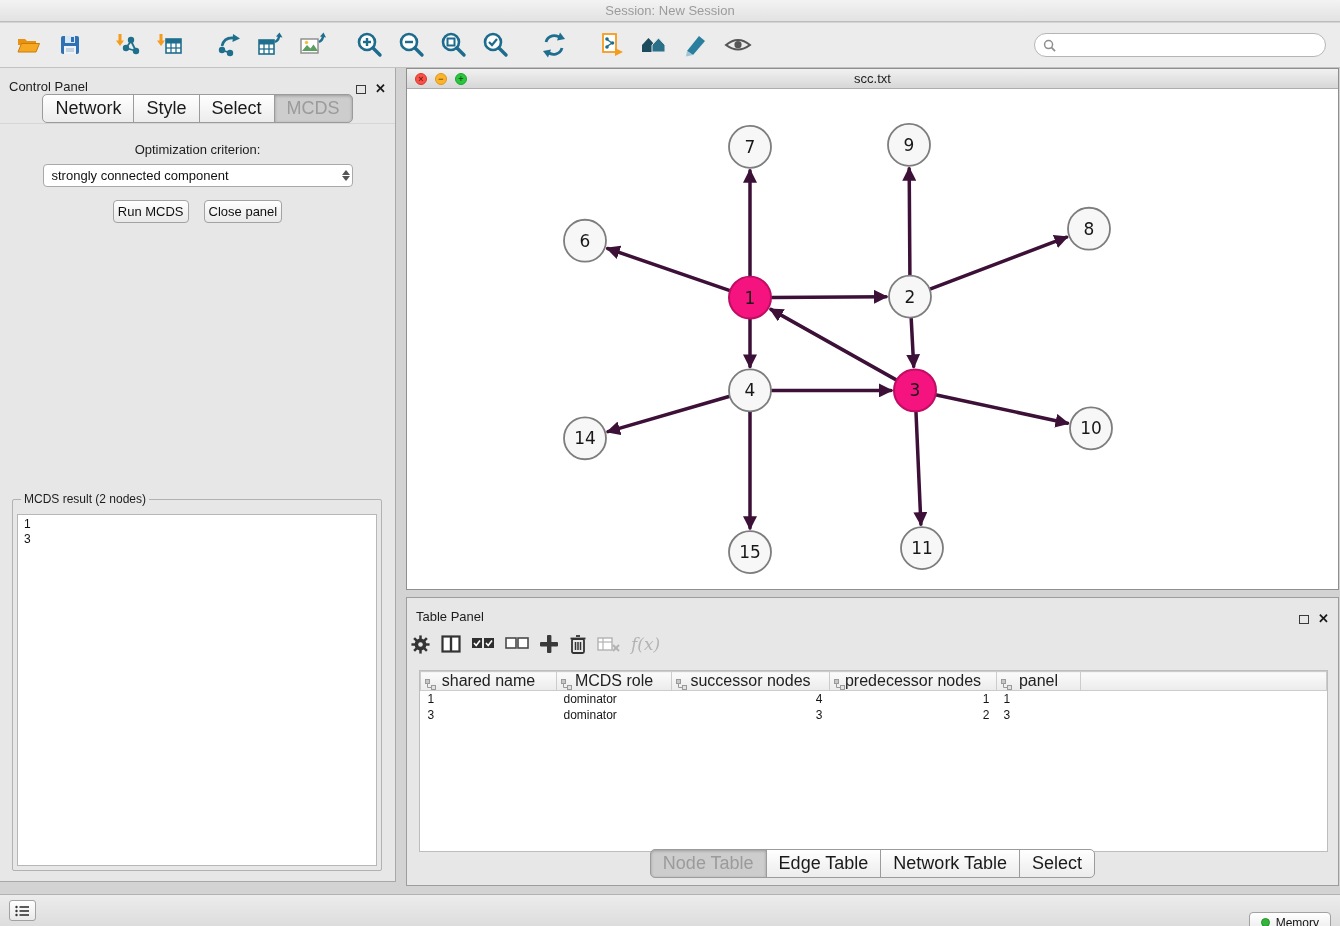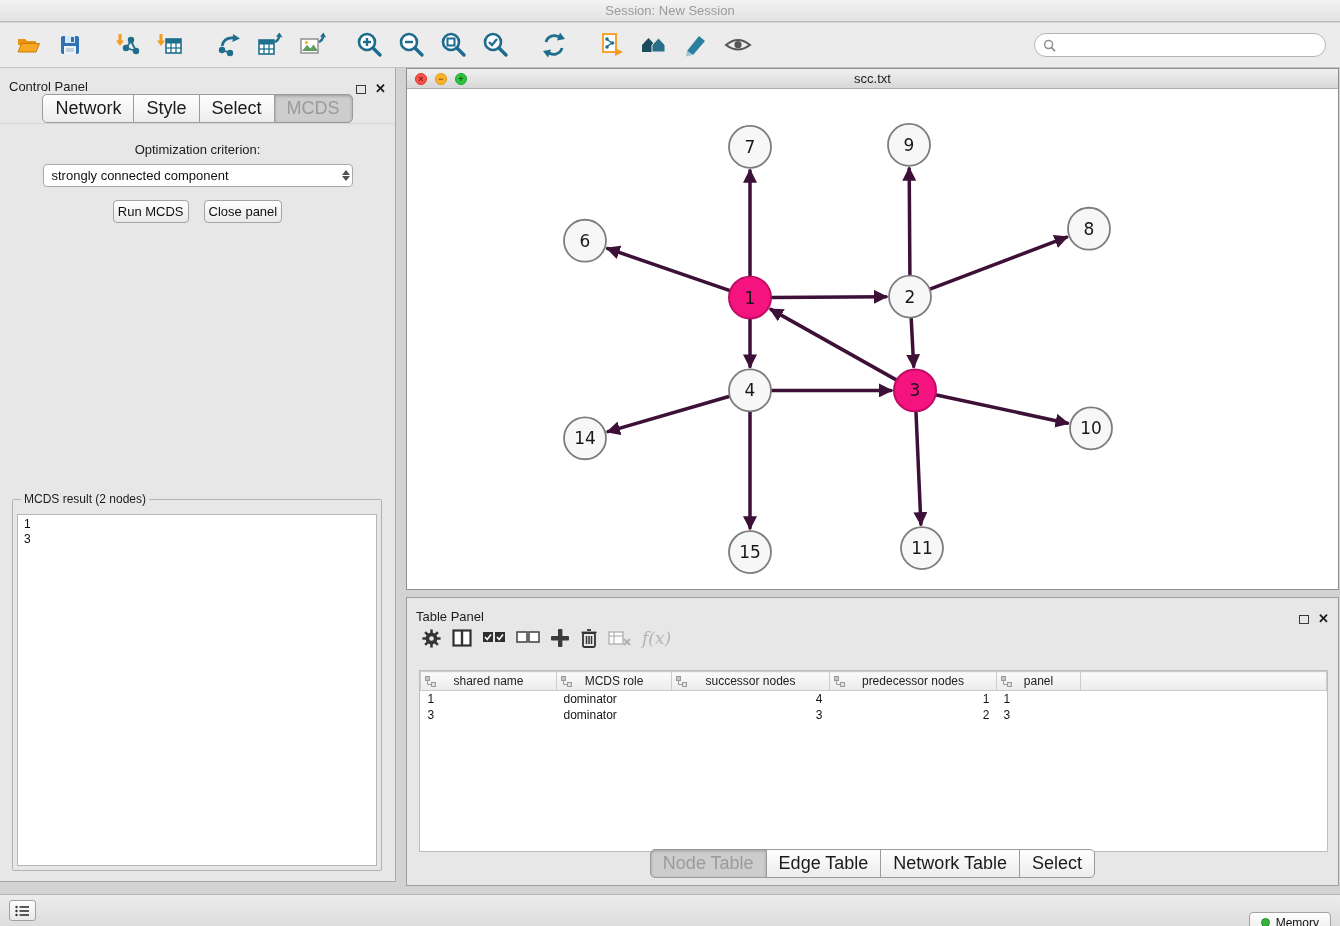--- a/index.html
+++ b/index.html
@@ -67,27 +67,27 @@
   .nw-canvas svg { width:100%; height:100%; display:block; }
   .edge { stroke:var(--edge-color); stroke-width:3.5px; stroke-linecap:round; }
   .arrowhead { fill:var(--edge-color); }
   .node { fill:var(--node-fill); stroke:var(--node-border); stroke-width:1.8px; }
   .node.sel { fill:var(--node-sel-fill); stroke:var(--node-sel-border); stroke-width:2px; }
   .nodelabel { font-family:"DejaVu Sans",sans-serif; font-size:17px; fill:#181818; text-anchor:middle; }
 
   
   .table-panel { position:absolute; left:406px; top:597px; width:933px; height:289px;
     background:#e7e7e7; border:1px solid #9d9d9d; }
-  .tp-toolbar { height:36px; display:flex; align-items:flex-start; padding:0 14px; gap:10px; margin-top:2px; }
+  .tp-toolbar { height:36px; display:flex; align-items:center; padding:0 3px; gap:10px; margin-top:2px; }
   .tp-tool { display:flex; align-items:center; justify-content:center; height:24px; }
   .fx { font-family:"DejaVu Serif", serif; font-style:italic; font-size:17px; color:#b3b3b3; }
   .table-wrap { position:absolute; top:72px; left:12px; right:10px; bottom:33px;
     background:#fff; border:1px solid #bdbdbd; overflow:hidden; }
   table.node-table { border-collapse:collapse; width:100%; table-layout:fixed; font-size:12px; }
-  table.node-table th { position:relative; height:19px; font-weight:normal; font-size:12px; color:#222;
+  table.node-table th { position:relative; height:19px; font-weight:normal; font-size:16px; color:#222;
     background:linear-gradient(#fbfbfb,#ebebeb); border:1px solid #cccccc; text-align:center; overflow:hidden; }
   table.node-table th .th-ic { position:absolute; left:4px; top:4px; }
   table.node-table td { height:16px; padding:0 7px; color:#161616; border:none; overflow:hidden; white-space:nowrap; }
   table.node-table td.num { text-align:right; }
   .tp-tabs { position:absolute; bottom:7px; left:0; right:0; display:flex; justify-content:center; }
 
   
   .statusbar { position:absolute; left:0; right:0; bottom:0; height:32px;
     background:linear-gradient(#ececec,#dddddd); border-top:1px solid #b2b2b2;
     display:flex; align-items:center; padding:0 9px; }

